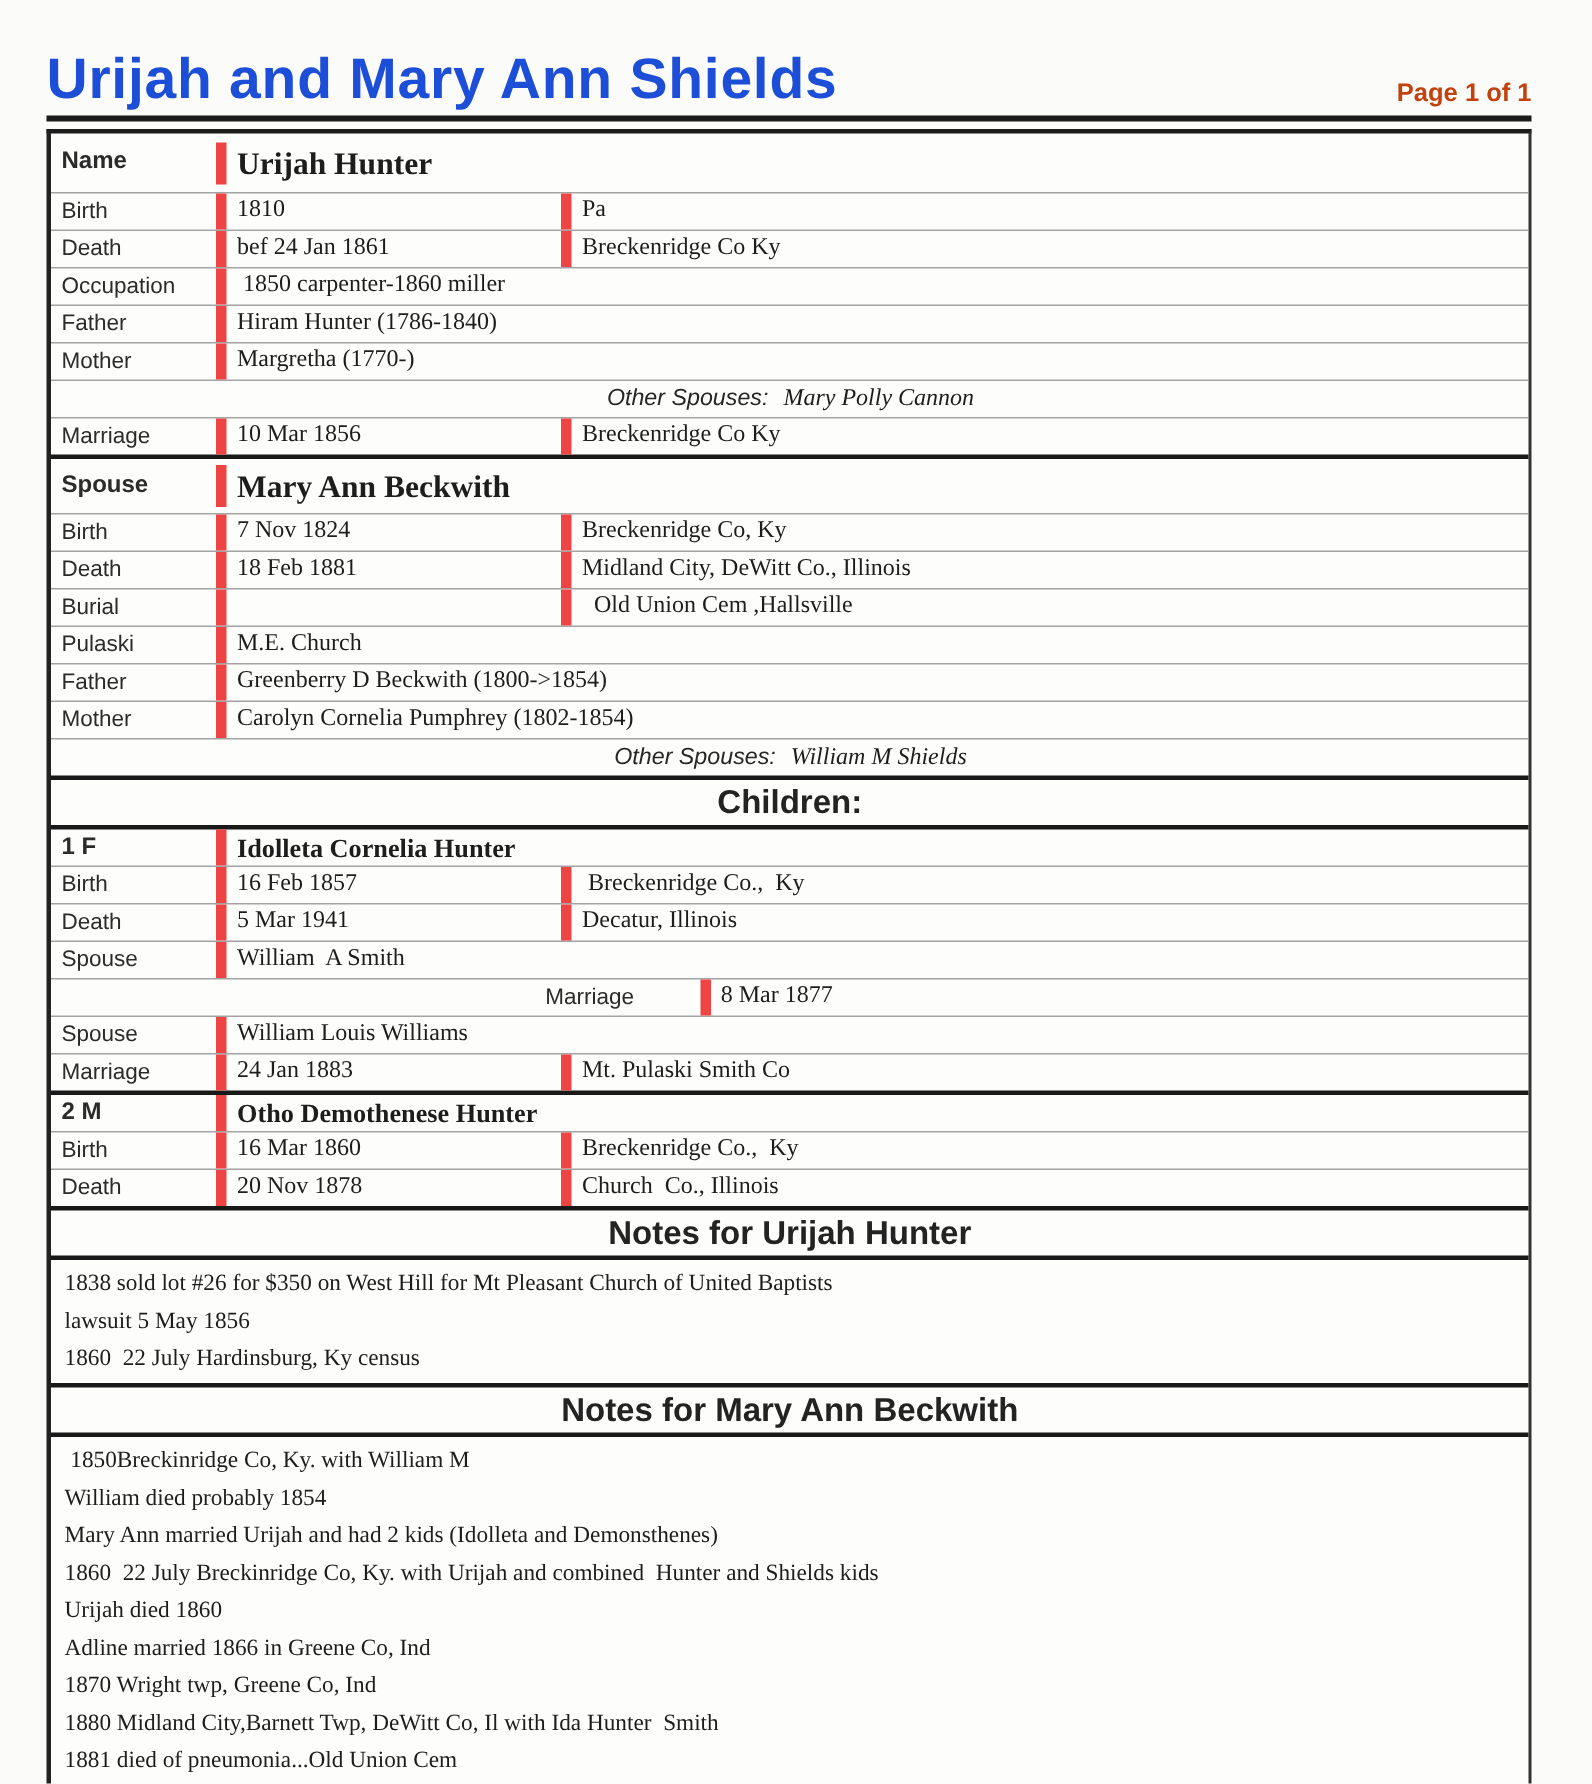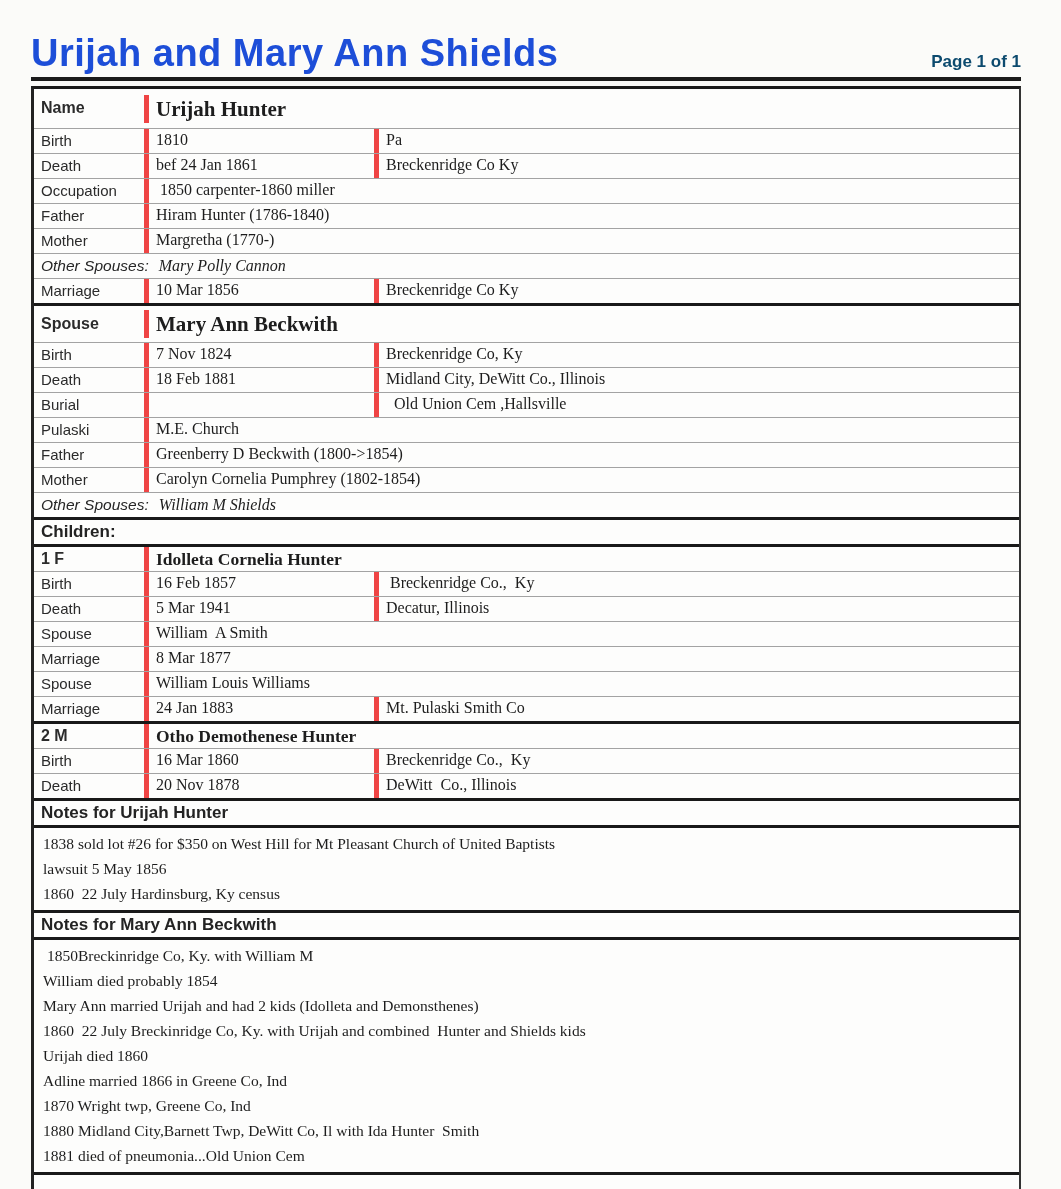--- a/index.html
+++ b/index.html
@@ -14,59 +14,59 @@
   
   .masthead {
     padding-top:32px;
     display:flex; justify-content:space-between; align-items:flex-end;
     border-bottom:4px solid #1b1b1b;
     padding-bottom:2px;
   }
   .doc-title {
     font-size:38px; font-weight:bold; letter-spacing:0.5px; color:#1d4ed8;
   }
-  .page-label { font-size:17px; font-weight:bold; color:#0c4a6e; padding-bottom:3px; }
+  .page-label { font-size:17px; font-weight:bold; color:#c2410c; padding-bottom:3px; }
 
   
   .family-table {
     margin-top:5px;
     border-top:3px solid #1b1b1b;
     border-left:3px solid #222;
     border-right:2px solid #333;
     background:#fdfdfc;
   }
-  .row { display:flex; align-items:stretch; border-top:1px solid #a3a3a3; min-height:25px; }
+  .row { display:flex; align-items:stretch; border-top:1px solid #a3a3a3; min-height:25px;justify-content:center; }
   .row:first-child { border-top:none; }
   .row.thick { border-top:3px solid #191919; }
 
   .cell { padding:2px 7px 1px 7px; white-space:pre-wrap; }
   .label { flex:0 0 110px; width:110px; font-size:15px; color:#2b2b2b; padding-top:3px; }
   .serif { font-family:"Liberation Serif", serif; font-size:16px; color:#1d1d1d; }
-  .vline { border-left:5px solid #ef4444; }
+  .vline { border-left:7px solid #ef4444; }
   .date  { flex:0 0 230px; width:230px; }
   .place { flex:1 1 auto; }
   .span2 { flex:1 1 auto; }
 
   
   .row.name-row .label { font-weight:bold; font-size:16px; padding-top:0; display:flex; align-items:center; }
   .row.name-row { align-items:center; }
   .person-name { font-weight:bold; display:flex; align-items:center; }
   .row.large { min-height:39px; }
   .row.large .person-name { font-size:21px; }
   .row.medium { min-height:27px; }
   .row.medium .person-name { font-size:17.5px; }
 
   
   .row.inline-row { align-items:baseline;font-style:italic; }
   .inline-label { font-size:15.5px; padding:3px 0 1px 7px; }
   .inline-value { padding:2px 6px 1px 10px; }
 
   
   .row.header-row { min-height:27px; align-items:center; }
-  .header-text { font-weight:bold; font-size:17px; color:#232323; padding:2px 7px; }
+  .header-text { font-weight:bold; font-size:22px; color:#232323; padding:2px 7px; }
 
   
   .row.notes-row { display:block; padding:3px 0 4px 0; }
   .note-line { padding:1px 9px; line-height:23px; font-size:15.5px; white-space:pre-wrap; }
 
   .row.spacer-row { min-height:49px; }
 </style>
 </head>
 <body>
 
@@ -185,21 +185,21 @@
         <div class="cell serif vline person-name span2">Otho Demothenese Hunter</div>
       </div>
       <div class="row">
         <div class="cell label">Birth</div>
         <div class="cell serif vline date">16 Mar 1860</div>
         <div class="cell serif vline place">Breckenridge Co.,  Ky</div>
       </div>
       <div class="row">
         <div class="cell label">Death</div>
         <div class="cell serif vline date">20 Nov 1878</div>
-        <div class="cell serif vline place">DeWitt  Co., Illinois</div>
+        <div class="cell serif vline place">Church  Co., Illinois</div>
       </div>
       <div class="row thick header-row">
         <div class="header-text">Notes for Urijah Hunter</div>
       </div>
       <div class="row thick notes-row">
         <div class="serif note-line">1838 sold lot #26 for $350 on West Hill for Mt Pleasant Church of United Baptists</div>
         <div class="serif note-line">lawsuit 5 May 1856</div>
         <div class="serif note-line">1860  22 July Hardinsburg, Ky census</div>
       </div>
       <div class="row thick header-row">

